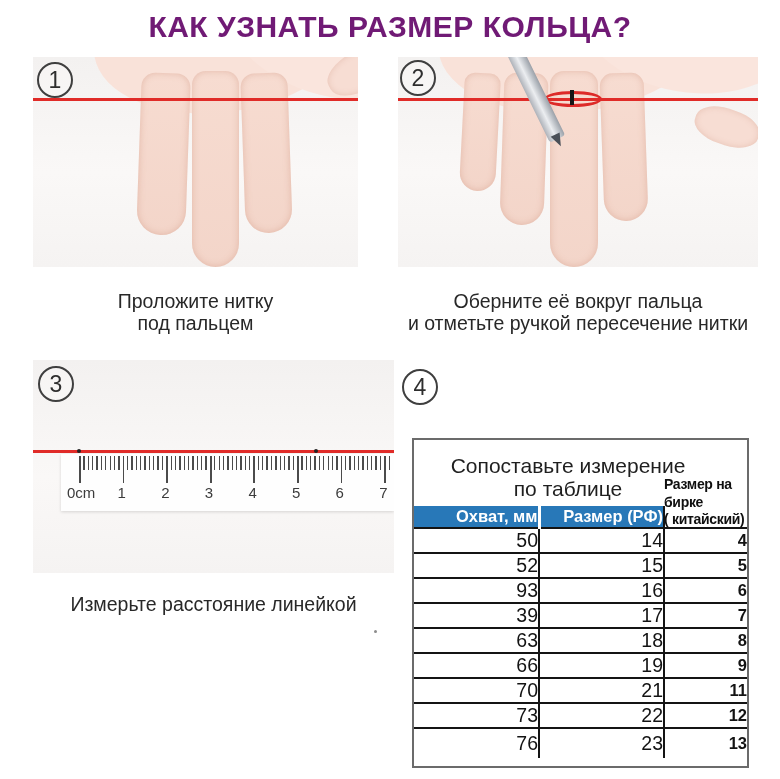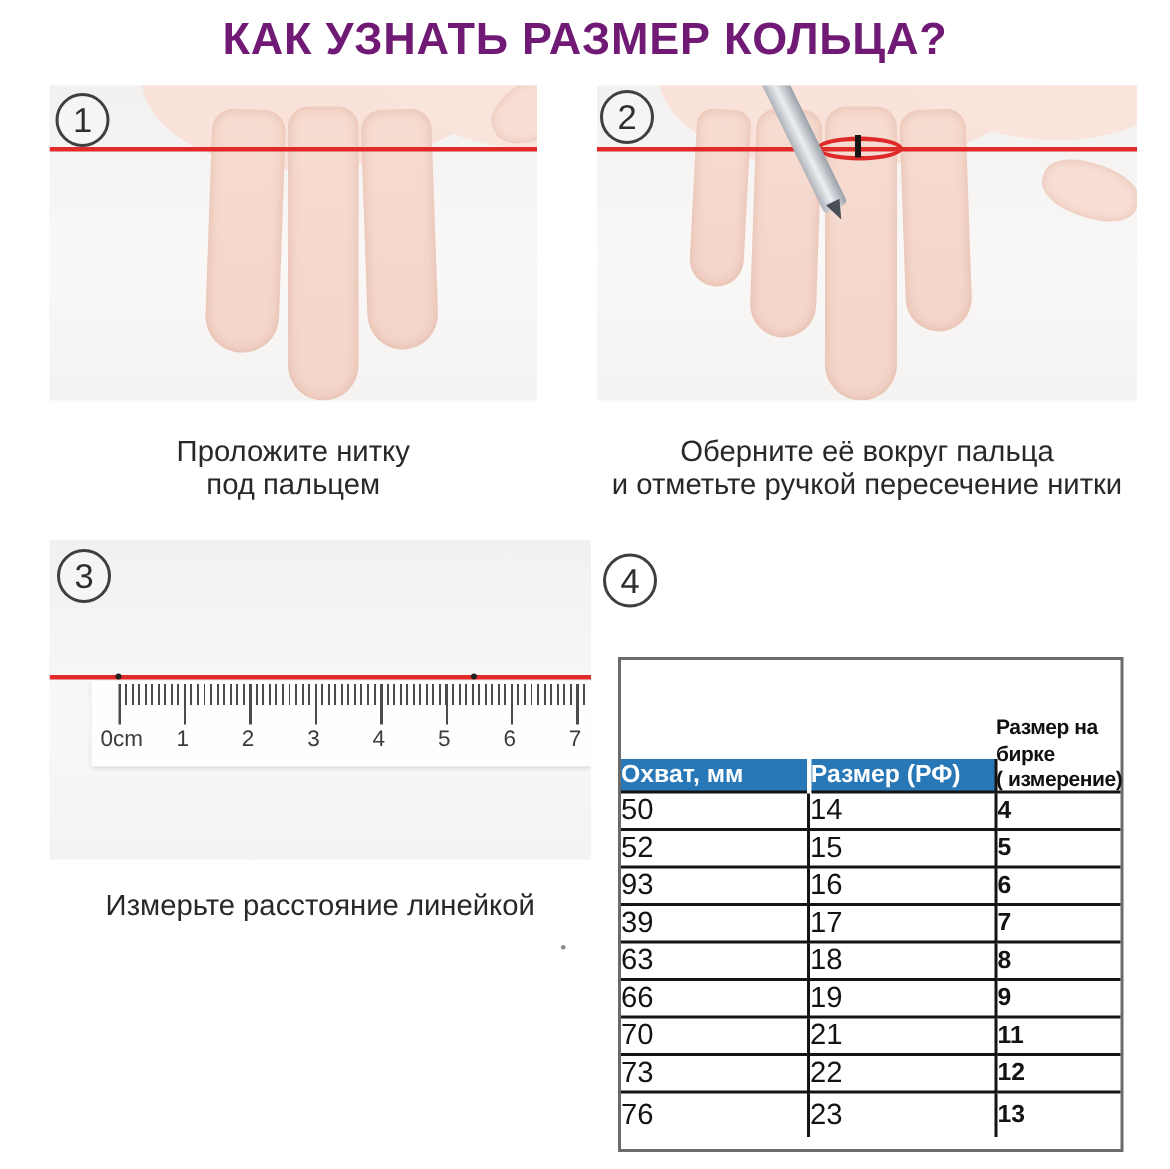--- a/index.html
+++ b/index.html
@@ -92,21 +92,21 @@
               border:2px solid #6b6b6b; background:#ffffff; }
   .tb-heading { position:absolute; left:4px; top:14px; width:300px; text-align:center;
                 font-size:21px; line-height:23px; color:#1f1f1f; }
   .tb-heading span { display:block; }
   .col3head { position:absolute; left:250px; top:36px; width:84px;
               font-size:14px; line-height:17.5px; font-weight:700; color:#101010;
               letter-spacing:-0.3px; }
   .col3head span { display:block; white-space:nowrap; }
   table.sizes { position:absolute; left:0; top:66px; width:333px;
                 border-collapse:collapse; table-layout:fixed; }
-  table.sizes th, table.sizes td { text-align:left; vertical-align:middle; }
+  table.sizes th, table.sizes td { text-align:right; vertical-align:middle; }
   table.sizes thead tr { height:22px; }
   table.sizes th.blue { background:#2878b8; color:#ffffff; font-size:16.5px; font-weight:700;
                         border-bottom:2px solid #141414; }
   table.sizes th.blue:first-child { border-right:3px solid #ffffff; }
   table.sizes th.sep { border-right:2px solid #141414; }
   table.sizes th.empty { background:transparent; border-bottom:2px solid #141414; }
   table.sizes tbody tr { height:23px; }
   table.sizes tbody tr:last-child { height:30px; }
   table.sizes td { border:2px solid #141414; color:#131313; }
   table.sizes td:first-child { border-left:none; }
@@ -187,24 +187,28 @@
   <div class="caption cap3">
     <span>Измерьте расстояние линейкой</span>
   </div>
   <div class="stray-dot"></div>
 
   <div class="badge badge4">
     <span>4</span>
   </div>
 
   <div class="tablebox">
+    <div class="tb-heading">
+      <span>Сопоставьте измерение</span>
+      <span>по таблице</span>
+    </div>
     <div class="col3head">
       <span>Размер на</span>
       <span>бирке</span>
-      <span>( измерение)</span>
+      <span>( китайский)</span>
     </div>
     <table class="sizes">
       <colgroup>
           <col style="width:125px">
           <col style="width:125px">
           <col style="width:83px">
         </colgroup>
       <thead>
         <tr>
           <th class="blue">Охват, мм</th>

